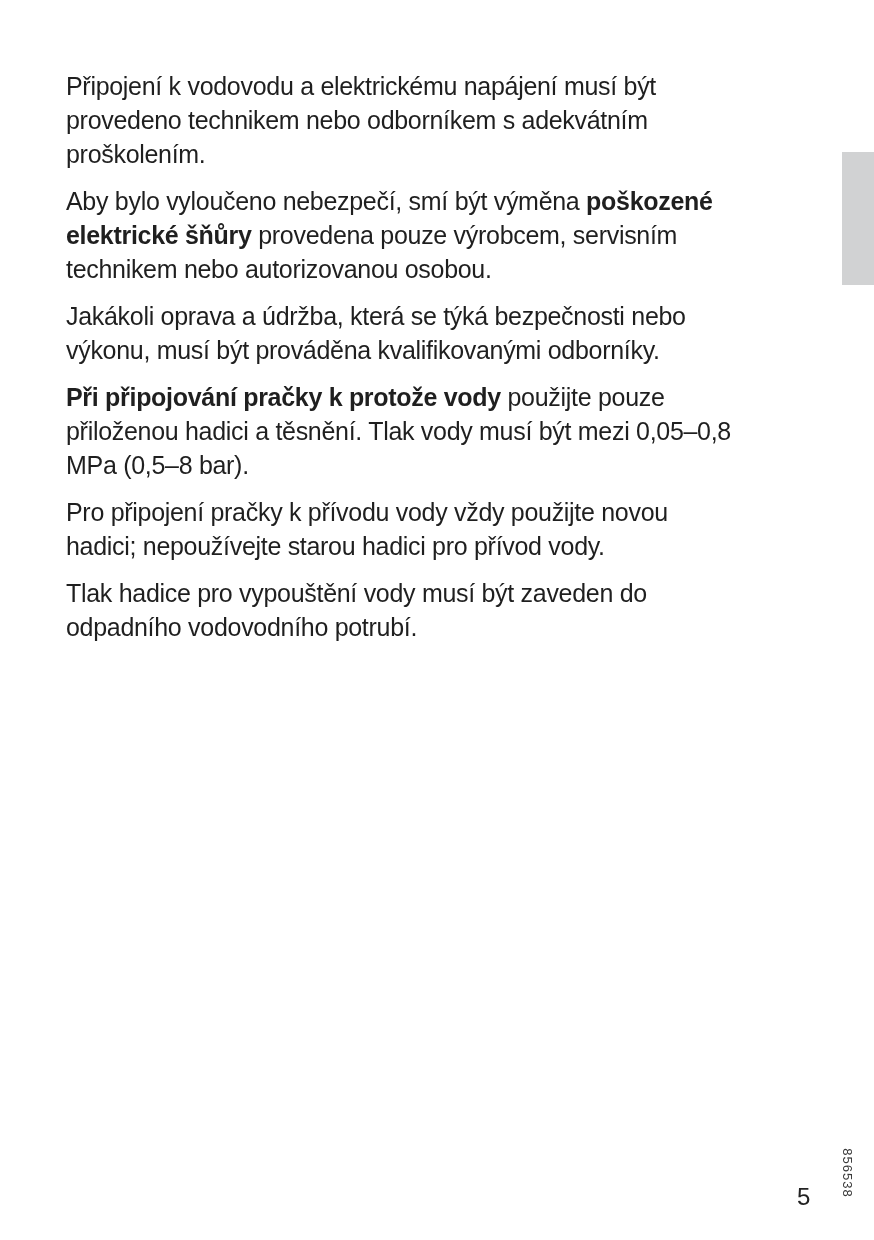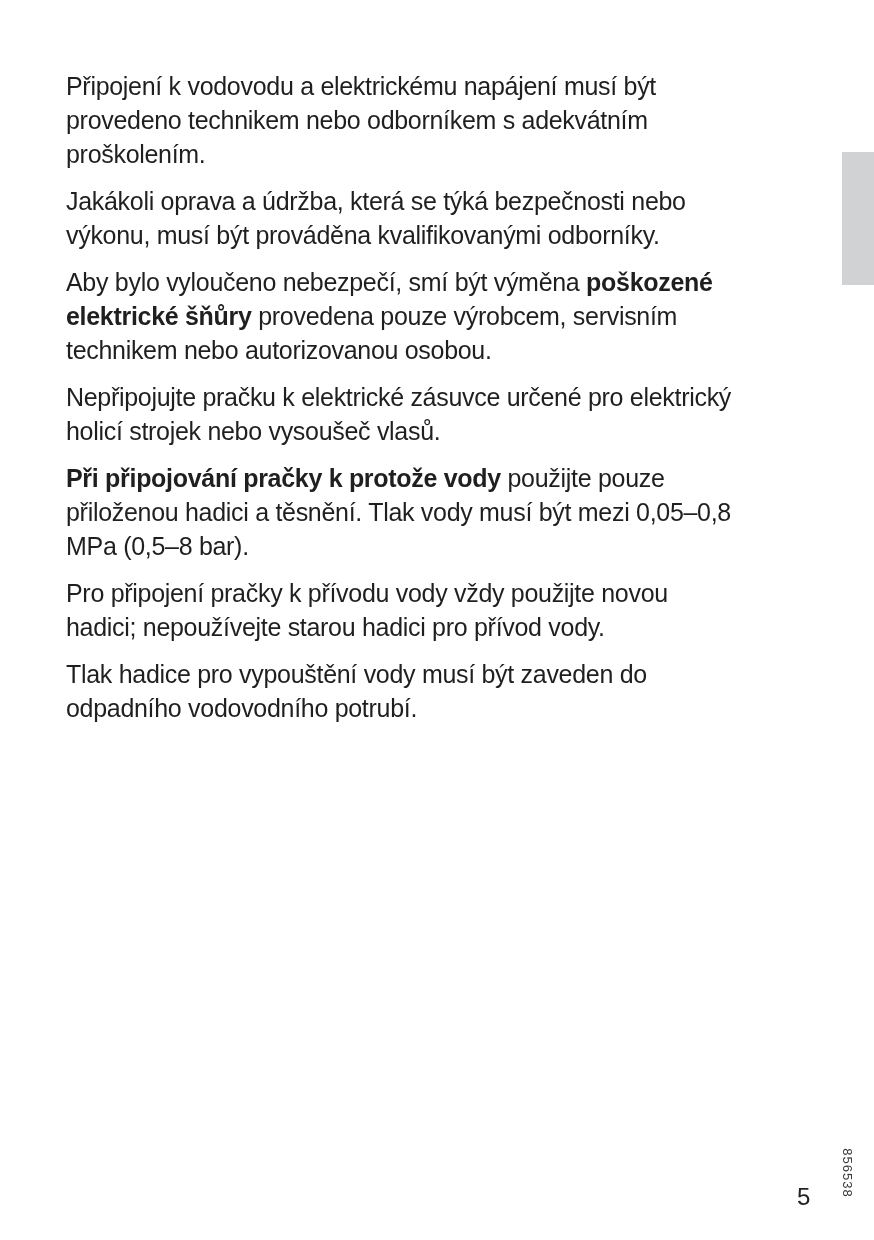--- a/index.html
+++ b/index.html
@@ -61,27 +61,25 @@
 </style>
 </head>
 <body>
 
 <div class="page" style="background: rgb(255, 255, 255);">
   <div class="side-tab" style="background: rgb(209, 210, 211);"></div>
   <main class="content" id="paragraphs" style="color: rgb(31, 31, 31);">
       <p><span>Připojení k vodovodu a elektrickému napájení musí být
 provedeno technikem nebo odborníkem s adekvátním
 proškolením.</span></p>
-      <p><span>Jakákoli oprava a údržba, která se týká bezpečnosti nebo
-výkonu, musí být prováděna kvalifikovanými odborníky.</span></p>
       <p><span>Aby bylo vyloučeno nebezpečí, smí být výměna </span><span class="b">poškozené
 elektrické šňůry</span><span> provedena pouze výrobcem, servisním
 technikem nebo autorizovanou osobou.</span></p>
-      <p><span>Nepřipojujte pračku k elektrické zásuvce určené pro elektrický
-holicí strojek nebo vysoušeč vlasů.</span></p>
+      <p><span>Jakákoli oprava a údržba, která se týká bezpečnosti nebo
+výkonu, musí být prováděna kvalifikovanými odborníky.</span></p>
       <p><span class="b">Při připojování pračky k protože vody</span><span> použijte pouze
 přiloženou hadici a těsnění. Tlak vody musí být mezi 0,05–0,8
 MPa (0,5–8 bar).</span></p>
       <p><span>Pro připojení pračky k přívodu vody vždy použijte novou
 hadici; nepoužívejte starou hadici pro přívod vody.</span></p>
       <p><span>Tlak hadice pro vypouštění vody musí být zaveden do
 odpadního vodovodního potrubí.</span></p>
     </main>
   <div class="doc-code">856538</div>
   <div class="page-number">5</div>

